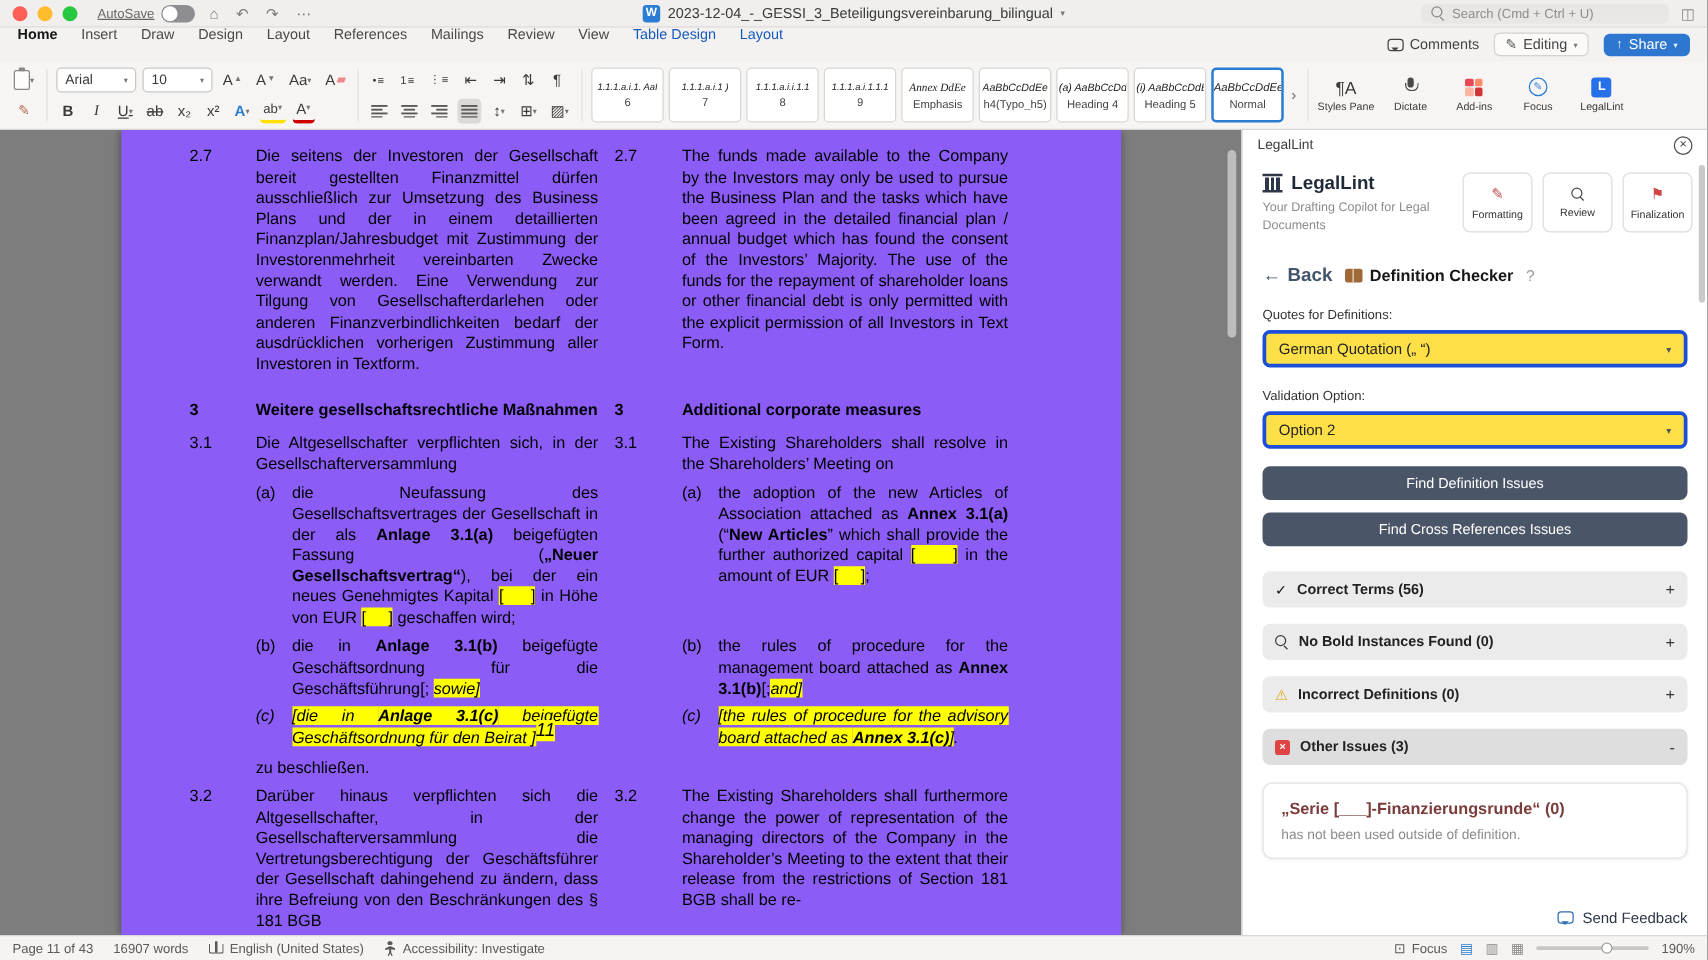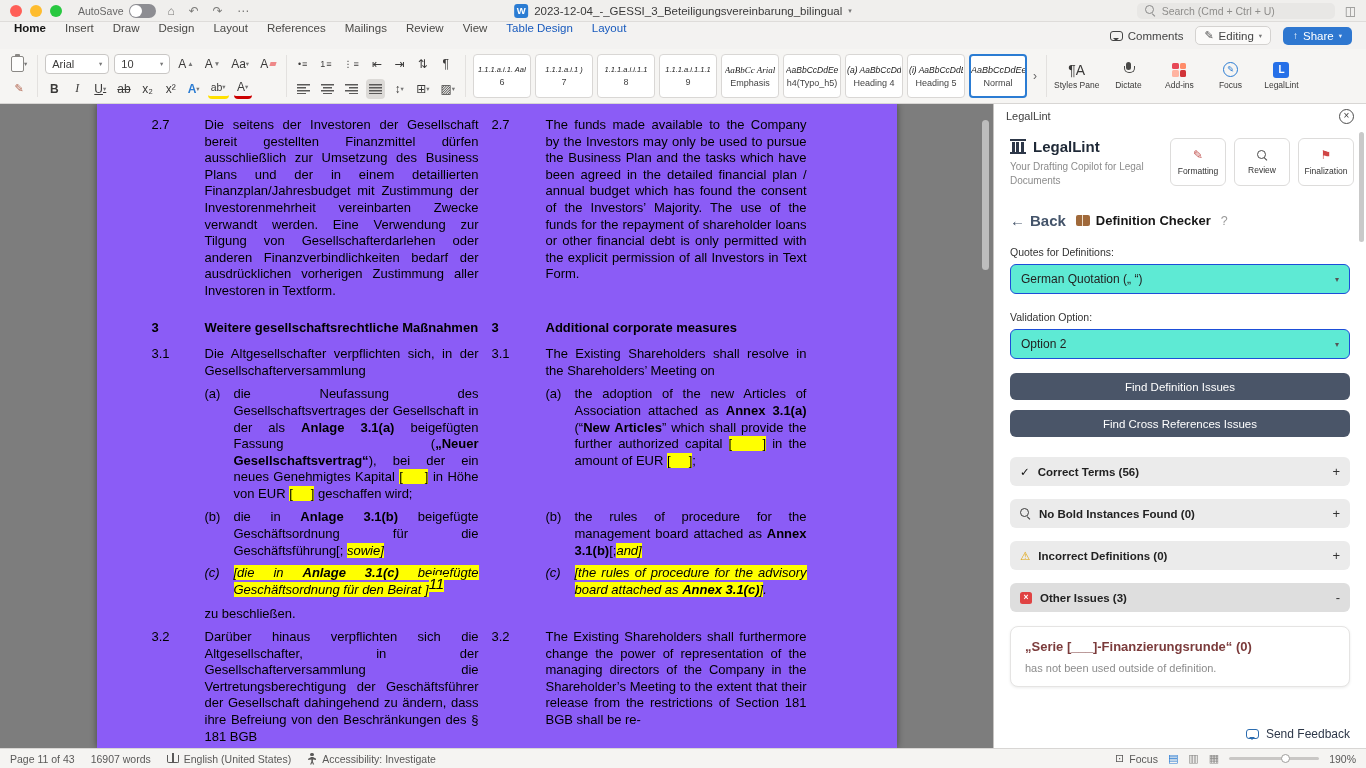--- a/index.html
+++ b/index.html
@@ -6,21 +6,21 @@
   html,body { width:1366px; height:768px; overflow:hidden; background:#444;
     font-family:"Liberation Sans","DejaVu Sans",sans-serif; }
   .window { width:1366px; height:768px; display:flex; flex-direction:column; background:#f3f2f1; }
 
   
   .titlebar { height:22px; flex:0 0 22px; display:flex; align-items:center; padding:0 10px;
     background:#f0efed; border-bottom:1px solid #dedcda; font-size:11px; color:#555; position:relative; }
   .traffic { display:flex; gap:8px; margin-right:16px; }
   .light { width:12px; height:12px; border-radius:50%; display:inline-block; }
   .light.red{ background:#ff5f57; } .light.yellow{ background:#febc2e; } .light.green{ background:#28c840; }
-  .autosave { display:flex; align-items:center; gap:5px; margin-right:12px; font-size:10.5px; color:#666; }
+  .autosave { display:flex; align-items:center; gap:5px; margin-right:12px; font-size:10.5px; color:#666;text-decoration:underline; }
   .toggle { width:27px; height:14px; border-radius:7px; background:#8d8d92; position:relative; display:inline-block; }
   .toggle::after { content:""; position:absolute; width:12px; height:12px; background:#fff; border-radius:50%; top:1px; left:1px; }
   .tb-icons { display:flex; gap:14px; color:#7b7a78; font-size:12px; }
   .tb-icons span { cursor:default; }
   .tb-title { position:absolute; left:50%; transform:translateX(-50%); display:flex; align-items:center; gap:6px;
     font-size:11.5px; color:#3a3a3a; white-space:nowrap; }
   .doc-badge { width:14px; height:14px; background:#2b7cd3; color:#fff; font-size:9.5px; font-weight:bold;
     display:flex; align-items:center; justify-content:center; border-radius:3px; }
   .tcaret { font-size:7px; color:#777; }
   .tb-search { margin-left:auto; display:flex; align-items:center; gap:6px; background:#e8e7e5;
@@ -157,21 +157,21 @@
   .act-ico.fin { font-size:12px; color:#d04545; }
   .act-mag { color:#4a4a4a; }
   .back-row { display:flex; align-items:center; gap:10px; margin-top:24px; }
   .back-btn { display:flex; align-items:center; gap:5px; font-size:15px; font-weight:600; color:#44546a; }
   .back-arrow { font-size:15px; }
   .def-title { display:flex; align-items:center; gap:6px; font-size:13px; font-weight:bold; color:#161616; }
   .book-ico { width:14px; height:11px; background:#a0693a; border-radius:2px; position:relative; display:inline-block; }
   .book-ico::after { content:""; position:absolute; left:6px; top:0; bottom:0; width:1.5px; background:#ecdcc6; }
   .help { color:#999; font-size:12.5px; }
   .field-label { font-size:10.5px; color:#333; margin-top:17px; }
-  .select { margin-top:6px; height:30px; border:1px solid #1d4ed8; border-radius:6px; background:#5eead4;
+  .select { margin-top:6px; height:30px; border:3px solid #1d4ed8; border-radius:6px; background:#fde047;
     display:flex; align-items:center; padding:0 10px; font-size:12px; color:#222; }
   .sel-caret { margin-left:auto; font-size:8px; color:#555; }
   .dark-btn { margin-top:14px; height:27px; border-radius:6px; background:var(--panel-button,#4a5568); color:#fff;
     font-size:11.5px; display:flex; align-items:center; justify-content:center; }
   .dark-btn + .dark-btn { margin-top:10px; }
   .accordions { margin-top:20px; display:flex; flex-direction:column; gap:13px; }
   .acc { height:29px; background:#ebebeb; border-radius:6px; display:flex; align-items:center; padding:0 10px;
     gap:8px; font-size:11.5px; font-weight:600; color:#222; }
   .acc.expanded { background:#dedede; }
   .toggle-ch { margin-left:auto; font-size:13px; font-weight:400; color:#333; }
@@ -351,21 +351,21 @@
       </div>
       <div class="gcell">
         <span class="gprev">1.1.1.a.i.i.1.1</span>
         <span class="gname">8</span>
       </div>
       <div class="gcell">
         <span class="gprev">1.1.1.a.i.1.1.1</span>
         <span class="gname">9</span>
       </div>
       <div class="gcell">
-        <span class="gprev">AaBbCc Arial</span>
+        <span class="gprev">Annex DdEe</span>
         <span class="gname">Emphasis</span>
       </div>
       <div class="gcell">
         <span class="gprev">AaBbCcDdEe</span>
         <span class="gname">h4(Typo_h5)</span>
       </div>
       <div class="gcell">
         <span class="gprev">(a) AaBbCcDdEe</span>
         <span class="gname">Heading 4</span>
       </div>

